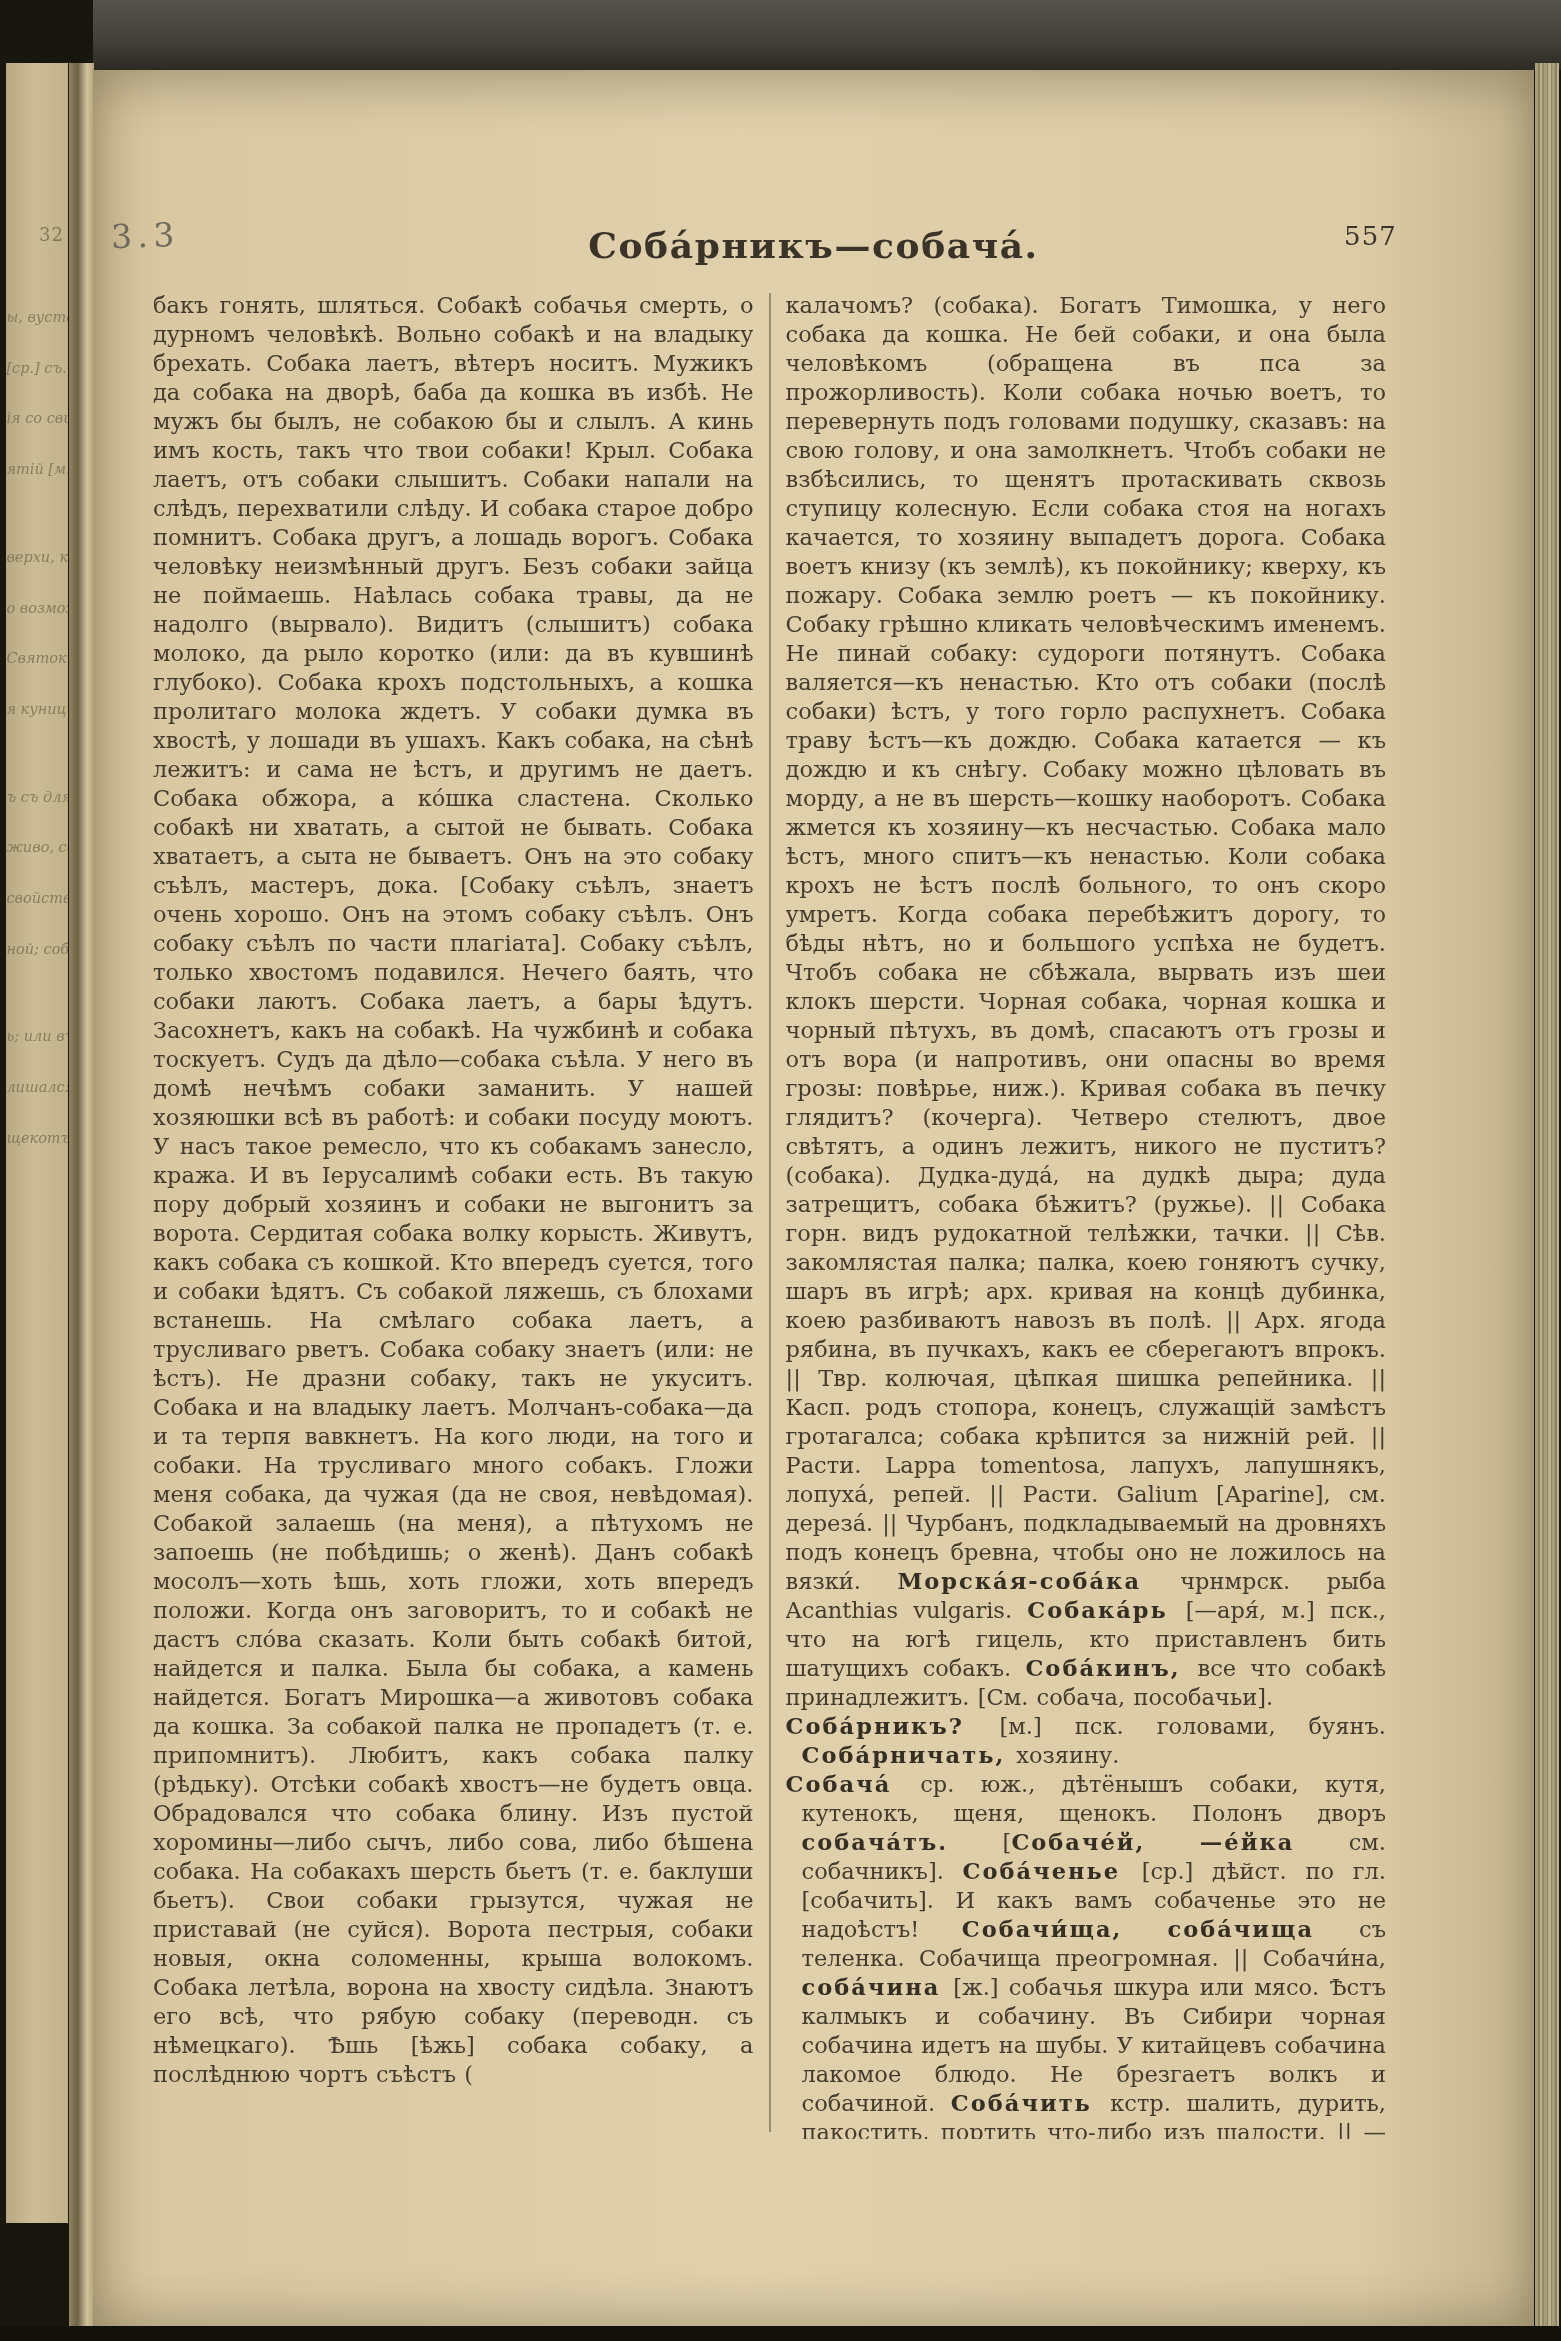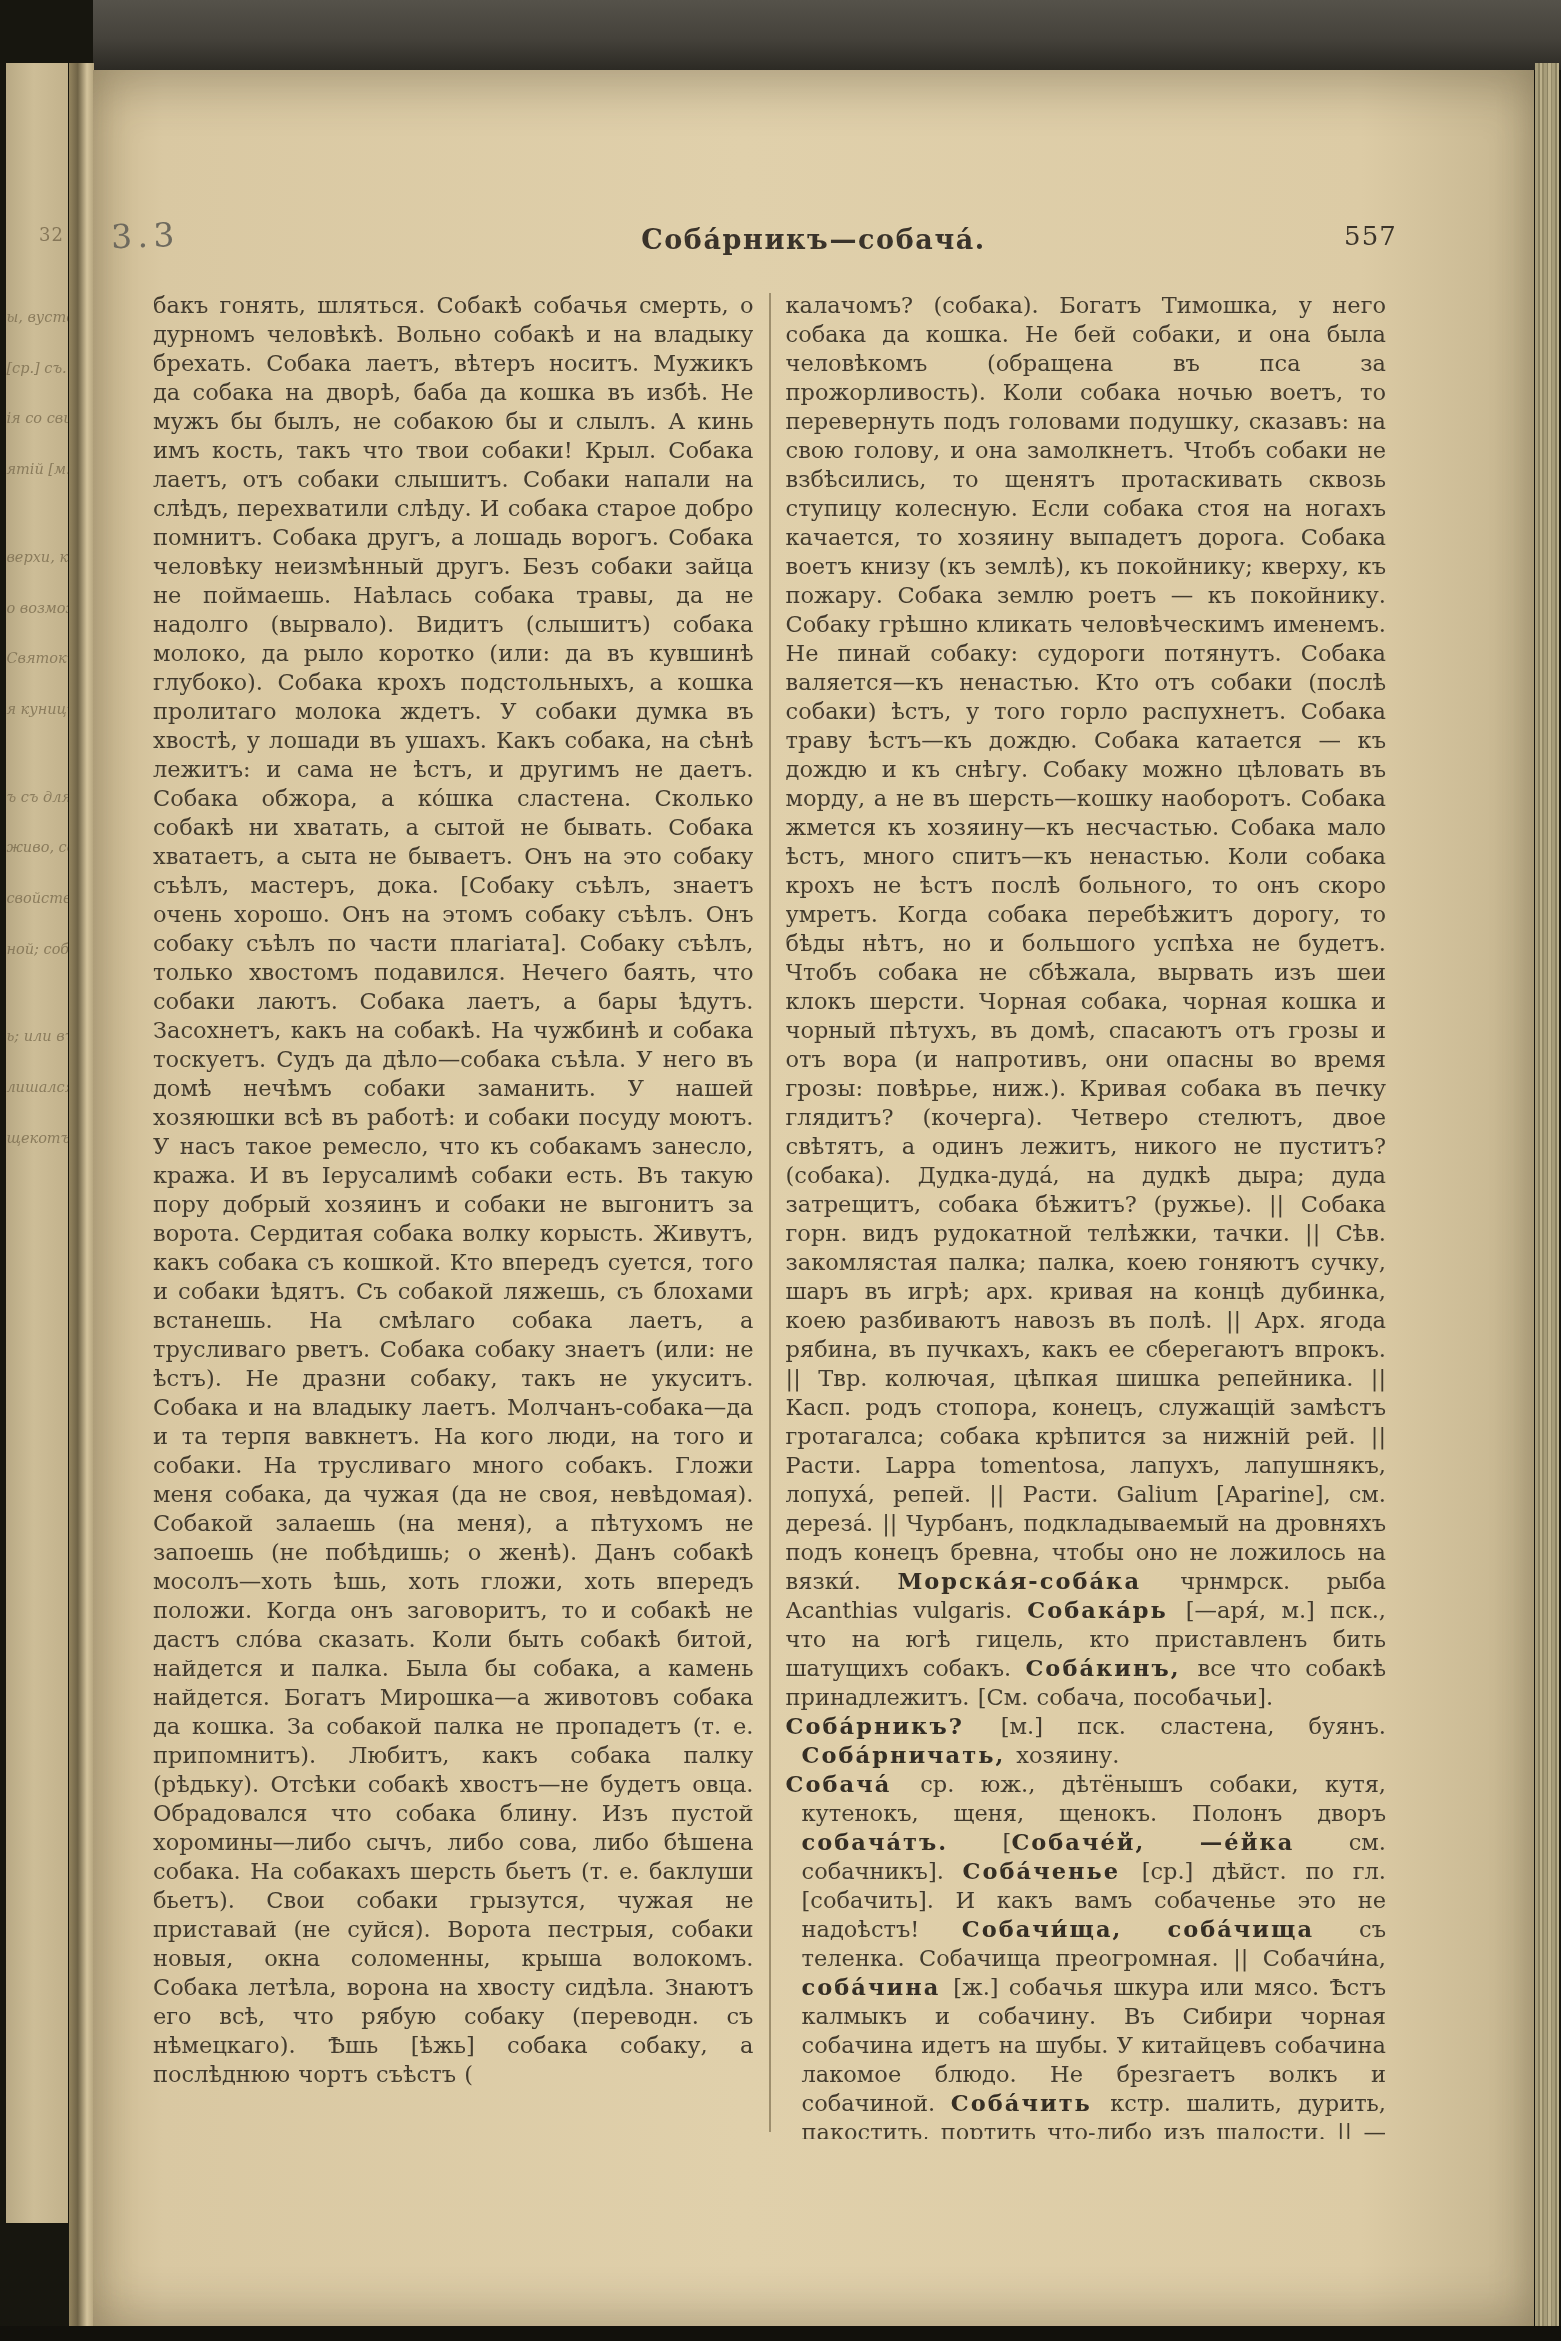--- a/index.html
+++ b/index.html
@@ -26,21 +26,21 @@
   
   .edge-strip{position:absolute;left:1535px;top:63px;width:23.6px;height:2264px;
     background:repeating-linear-gradient(90deg,#a79d7a 0 3.2px,#8b8262 3.2px 4.8px,#bcb18c 4.8px 7.5px,#948a68 7.5px 8.6px);}
   
   .page{position:absolute;left:93px;top:70px;width:1441px;height:2256px;
     background:linear-gradient(90deg,#cbb991 0px,#d9c8a2 70px,#e0d0ab 45%,#dccba5 88%,#c4b48e 100%);
     box-shadow:inset 0 21.4px 43px rgba(60,50,30,.25), inset 0 -21.4px 38px rgba(60,50,30,.18);}
   .annot{position:absolute;left:18px;top:146px;font-size:33px;color:#6e6a5e;
     letter-spacing:5.4px;transform:rotate(-2deg);font-family:"DejaVu Serif",serif;}
   .running-head{position:absolute;left:0;right:0;top:154px;text-align:center;
-    font-size:27px;font-weight:700;letter-spacing:1.6px;color:#3a332a;}
+    font-size:36px;font-weight:700;letter-spacing:1.6px;color:#3a332a;}
   .page-number{position:absolute;right:137px;top:151px;font-size:26px;color:#3b342a;letter-spacing:1.1px;}
   .columns{position:absolute;left:60px;top:221px;width:1233px;height:1848px;display:flex;}
   .col{width:601px;height:1848px;overflow:hidden;
     font-size:22.5px;line-height:29px;color:#433b2e;text-align:justify;word-spacing:1.1px;}
   .col-divider{width:1.1px;height:1839px;background:rgba(92,77,50,.5);margin:2.1px 15px 0 16px;}
   .par{margin:0;}
   .par.entry{padding-left:16px;text-indent:-16px;}
   .seg-i{}
   .seg-r{font-style:normal;}
   .seg-b{font-style:normal;font-weight:700;letter-spacing:.09em;color:#352e24;}
@@ -79,21 +79,21 @@
     <div class="running-head">Соба́рникъ—собача́.</div>
     <div class="page-number">557</div>
 
     <div class="columns">
       <div class="col">
           <p class="par"><span class="seg-i">бакъ гонять, шляться. Собакѣ собачья смерть, </span><span class="seg-r">о дурномъ человѣкѣ. </span><span class="seg-i">Вольно собакѣ и на владыку брехать. Собака лаетъ, вѣтеръ носитъ. Мужикъ да собака на дворѣ, баба да кошка въ избѣ. Не мужъ бы былъ, не собакою бы и слылъ. А кинь имъ кость, такъ что твои собаки! </span><span class="seg-r">Крыл. </span><span class="seg-i">Собака лаетъ, отъ собаки слышитъ. Собаки напали на слѣдъ, перехватили слѣду. И собака старое добро помнитъ. Собака другъ, а лошадь ворогъ. Собака человѣку неизмѣнный другъ. Безъ собаки зайца не поймаешь. Наѣлась собака травы, да не надолго (вырвало). Видитъ (слышитъ) собака молоко, да рыло коротко (</span><span class="seg-r">или: </span><span class="seg-i">да въ кувшинѣ глубоко). Собака крохъ подстольныхъ, а кошка пролитаго молока ждетъ. У собаки думка въ хвостѣ, у лошади въ ушахъ. Какъ собака, на сѣнѣ лежитъ: и сама не ѣстъ, и другимъ не даетъ. Собака обжора, а ко́шка сластена. Сколько собакѣ ни хватать, а сытой не бывать. Собака хватаетъ, а сыта не бываетъ. Онъ на это собаку съѣлъ, </span><span class="seg-r">мастеръ, дока. [Собаку съѣлъ, знаетъ очень хорошо. Онъ на этомъ собаку съѣлъ. Онъ собаку съѣлъ по части плагіата]. </span><span class="seg-i">Собаку съѣлъ, только хвостомъ подавился. Нечего баять, что собаки лаютъ. Собака лаетъ, а бары ѣдутъ. Засохнетъ, какъ на собакѣ. На чужбинѣ и собака тоскуетъ. Судъ да дѣло—собака съѣла. У него въ домѣ нечѣмъ собаки заманить. У нашей хозяюшки всѣ въ работѣ: и собаки посуду моютъ. У насъ такое ремесло, что къ собакамъ занесло, кража. И въ Іерусалимѣ собаки есть. Въ такую пору добрый хозяинъ и собаки не выгонитъ за ворота. Сердитая собака волку корысть. Живутъ, какъ собака съ кошкой. Кто впередъ суется, того и собаки ѣдятъ. Съ собакой ляжешь, съ блохами встанешь. На смѣлаго собака лаетъ, а трусливаго рветъ. Собака собаку знаетъ (</span><span class="seg-r">или: </span><span class="seg-i">не ѣстъ). Не дразни собаку, такъ не укуситъ. Собака и на владыку лаетъ. Молчанъ-собака—да и та терпя вавкнетъ. На кого люди, на того и собаки. На трусливаго много собакъ. Гложи меня собака, да чужая (да не своя, невѣдомая). Собакой залаешь (</span><span class="seg-r">на меня</span><span class="seg-i">), а пѣтухомъ не запоешь (</span><span class="seg-r">не побѣдишь; о женѣ</span><span class="seg-i">). Данъ собакѣ мосолъ—хоть ѣшь, хоть гложи, хоть впередъ положи. Когда онъ заговоритъ, то и собакѣ не дастъ сло́ва сказать. Коли быть собакѣ битой, найдется и палка. Была бы собака, а камень найдется. Богатъ Мирошка—а животовъ собака да кошка. За собакой палка не пропадетъ (</span><span class="seg-r">т. е. припомнитъ</span><span class="seg-i">). Любитъ, какъ собака палку (рѣдьку). Отсѣки собакѣ хвостъ—не будетъ овца. Обрадовался что собака блину. Изъ пустой хоромины—либо сычъ, либо сова, либо бѣшена собака. На собакахъ шерсть бьетъ (</span><span class="seg-r">т. е. баклуши бьетъ</span><span class="seg-i">). Свои собаки грызутся, чужая не приставай (не суйся). Ворота пестрыя, собаки новыя, окна соломенны, крыша волокомъ. Собака летѣла, ворона на хвосту сидѣла. Знаютъ его всѣ, что рябую собаку (</span><span class="seg-r">переводн. съ нѣмецкаго</span><span class="seg-i">). Ѣшь [ѣжь] собака собаку, а послѣднюю чортъ съѣстъ (</span></p>
         </div>
       <div class="col-divider"></div>
       <div class="col">
           <p class="par"><span class="seg-i">калачомъ? (собака). Богатъ Тимошка, у него собака да кошка. Не бей собаки, и она была человѣкомъ (</span><span class="seg-r">обращена въ пса за прожорливость</span><span class="seg-i">). Коли собака ночью воетъ, то перевернуть подъ головами подушку, сказавъ: на свою голову, и она замолкнетъ. Чтобъ собаки не взбѣсились, то щенятъ протаскивать сквозь ступицу колесную. Если собака стоя на ногахъ качается, то хозяину выпадетъ дорога. Собака воетъ книзу (къ землѣ), къ покойнику; кверху, къ пожару. Собака землю роетъ — къ покойнику. Собаку грѣшно кликать человѣческимъ именемъ. Не пинай собаку: судороги потянутъ. Собака валяется—къ ненастью. Кто отъ собаки (послѣ собаки) ѣстъ, у того горло распухнетъ. Собака траву ѣстъ—къ дождю. Собака катается — къ дождю и къ снѣгу. Собаку можно цѣловать въ морду, а не въ шерсть—кошку наоборотъ. Собака жмется къ хозяину—къ несчастью. Собака мало ѣстъ, много спитъ—къ ненастью. Коли собака крохъ не ѣстъ послѣ больного, то онъ скоро умретъ. Когда собака перебѣжитъ дорогу, то бѣды нѣтъ, но и большого успѣха не будетъ. Чтобъ собака не сбѣжала, вырвать изъ шеи клокъ шерсти. Чорная собака, чорная кошка и чорный пѣтухъ, въ домѣ, спасаютъ отъ грозы и отъ вора (</span><span class="seg-r">и напротивъ, они опасны во время грозы: повѣрье, </span><span class="seg-i">ниж.</span><span class="seg-i">). Кривая собака въ печку глядитъ? (кочерга). Четверо стелютъ, двое свѣтятъ, а одинъ лежитъ, никого не пуститъ? (собака). Дудка-дуда́, на дудкѣ дыра; дуда затрещитъ, собака бѣжитъ? (ружье). || </span><span class="seg-r">Собака </span><span class="seg-i">горн. </span><span class="seg-r">видъ рудокатной телѣжки, тачки. || </span><span class="seg-i">Сѣв. </span><span class="seg-r">закомлястая палка; палка, коею гоняютъ </span><span class="seg-i">сучку, </span><span class="seg-r">шаръ въ игрѣ; </span><span class="seg-i">арх. </span><span class="seg-r">кривая на концѣ дубинка, коею разбиваютъ навозъ въ полѣ. || </span><span class="seg-i">Арх. </span><span class="seg-r">ягода рябина, въ пучкахъ, какъ ее сберегаютъ впрокъ. || </span><span class="seg-i">Твр. </span><span class="seg-r">колючая, цѣпкая шишка репейника. || </span><span class="seg-i">Касп. </span><span class="seg-r">родъ стопора, конецъ, служащій замѣстъ гротагалса; собака крѣпится за нижній рей. || Расти. Lappa tomentosa, лапухъ, лапушнякъ, лопуха́, репей. || Расти. Galium [Aparine], см. </span><span class="seg-i">дереза́. </span><span class="seg-r">|| Чурбанъ, подкладываемый на дровняхъ подъ конецъ бревна, чтобы оно не ложилось на вязки́. </span><span class="seg-b">Морска́я-соба́ка </span><span class="seg-i">чрнмрск. </span><span class="seg-r">рыба Acanthias vulgaris. </span><span class="seg-b">Собака́рь </span><span class="seg-r">[—аря́, м.] </span><span class="seg-i">пск., </span><span class="seg-r">что </span><span class="seg-i">на югѣ </span><span class="seg-r">гицель, кто приставленъ бить шатущихъ собакъ. </span><span class="seg-b">Соба́кинъ, </span><span class="seg-r">все что собакѣ принадлежитъ. [См. </span><span class="seg-i">собача, пособачьи</span><span class="seg-r">].</span></p>
-          <p class="par entry"><span class="seg-b">Соба́рникъ? </span><span class="seg-r">[м.] </span><span class="seg-i">пск. </span><span class="seg-r">сластена, буянъ. </span><span class="seg-b">Соба́рничать, </span><span class="seg-r">хозяину.</span></p>
+          <p class="par entry"><span class="seg-b">Соба́рникъ? </span><span class="seg-r">[м.] </span><span class="seg-i">пск. </span><span class="seg-r">головами, буянъ. </span><span class="seg-b">Соба́рничать, </span><span class="seg-r">хозяину.</span></p>
           <p class="par entry"><span class="seg-b">Собача́ </span><span class="seg-r">ср. </span><span class="seg-i">юж., </span><span class="seg-r">дѣтёнышъ собаки, </span><span class="seg-i">кутя, кутенокъ, щеня, щенокъ. Полонъ дворъ </span><span class="seg-b">собача́тъ. </span><span class="seg-r">[</span><span class="seg-b">Собаче́й, —е́йка </span><span class="seg-r">см. </span><span class="seg-i">собачникъ</span><span class="seg-r">]. </span><span class="seg-b">Соба́ченье </span><span class="seg-r">[ср.] дѣйст. по гл. [собачить]. </span><span class="seg-i">И какъ вамъ собаченье это не надоѣстъ! </span><span class="seg-b">Собачи́ща, соба́чища </span><span class="seg-i">съ теленка. Собачища преогромная. </span><span class="seg-r">|| </span><span class="seg-i">Собачи́на, </span><span class="seg-b">соба́чина </span><span class="seg-r">[ж.] собачья шкура или мясо. </span><span class="seg-i">Ѣстъ калмыкъ и собачину. Въ Сибири чорная собачина идетъ на шубы. У китайцевъ собачина лакомое блюдо. Не брезгаетъ волкъ и собачиной. </span><span class="seg-b">Соба́чить </span><span class="seg-i">кстр. </span><span class="seg-r">шалить, дурить, пакостить, портить что-либо изъ шалости. || —кого, </span></p>
         </div>
     </div>
   </div>
 
   <div class="edge-strip"></div>
   <div class="bottom-band"></div>
 </div>
 
 

